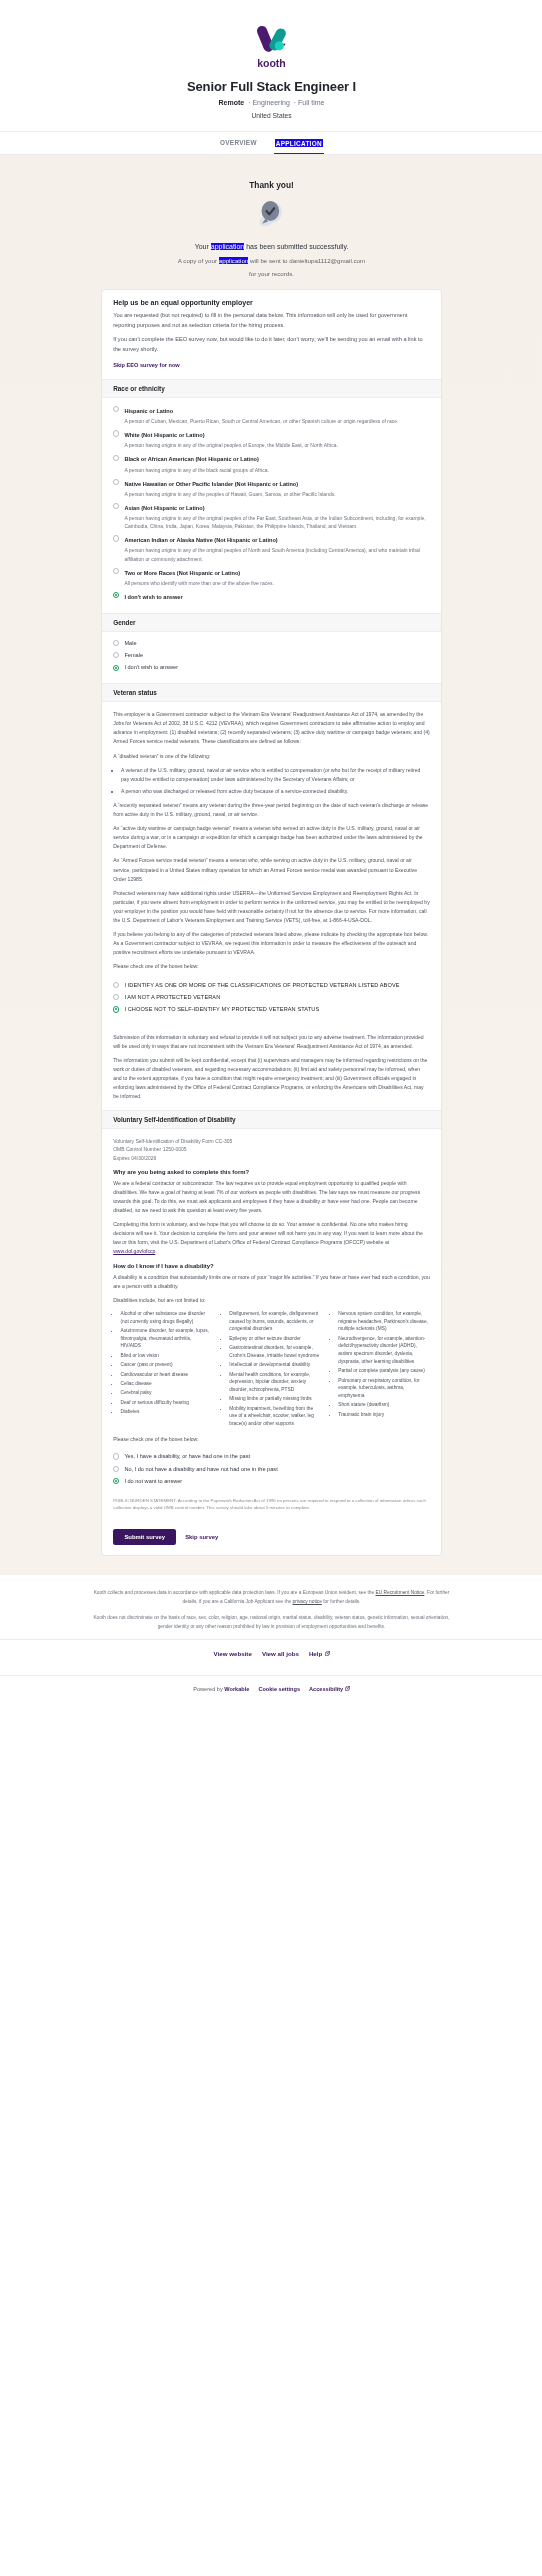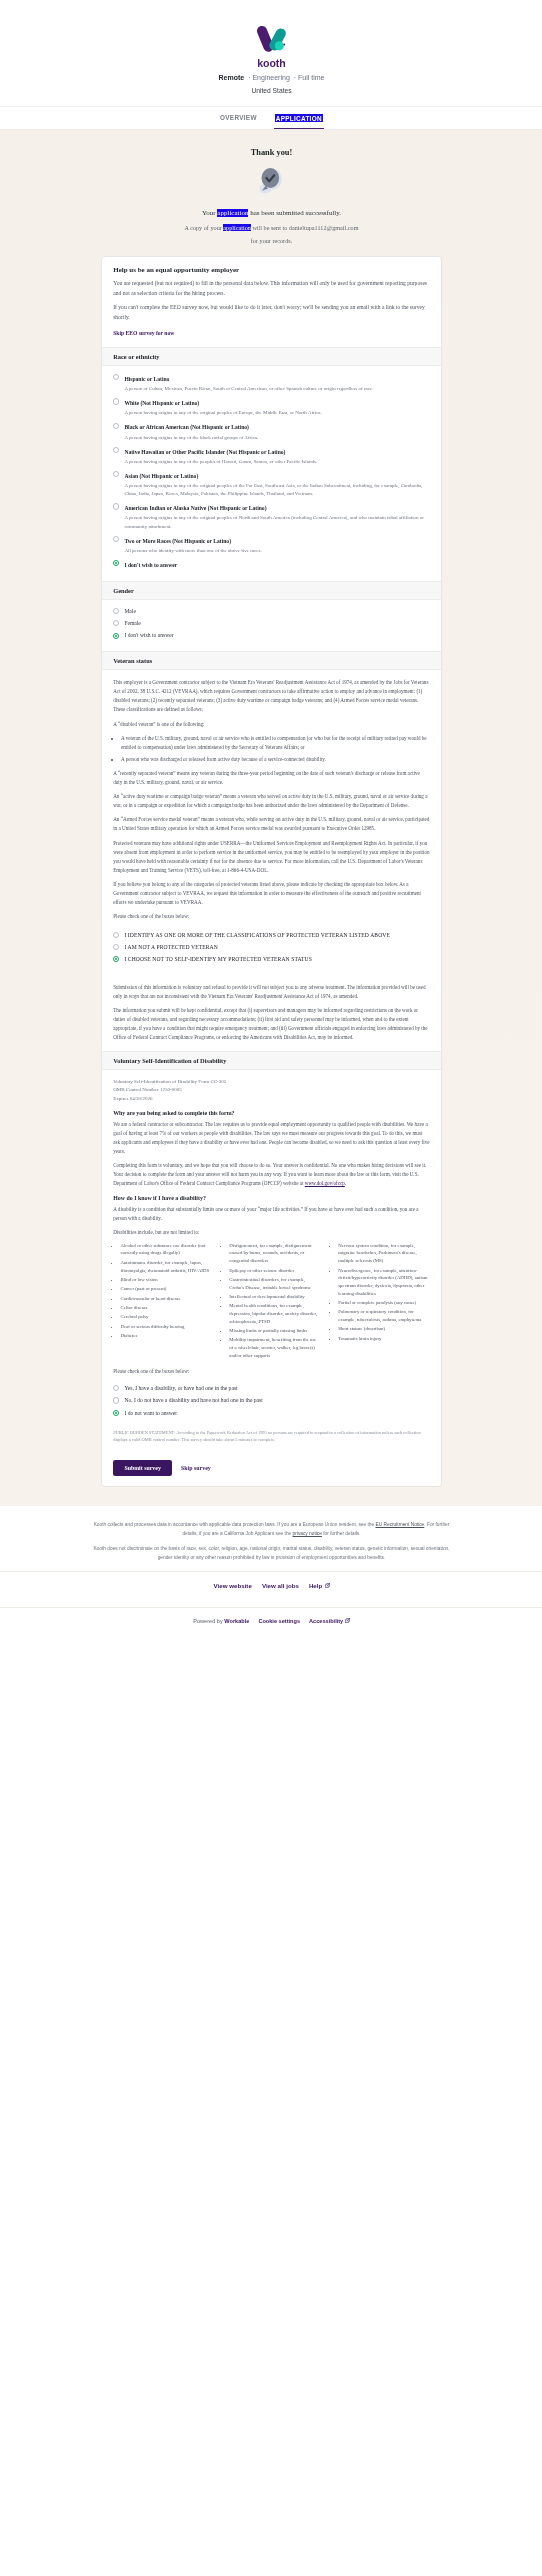--- a/index.html
+++ b/index.html
@@ -25,21 +25,21 @@
   .job-loc { font-size:6.7px; color:#3b3f46; margin-top:6.2px; }
 
   .tabs-bar { border-top:0.6px solid #ececec; border-bottom:0.6px solid #ececec; margin-top:11.2px; background:#fff;}
   .tabs { display:flex; justify-content:center; gap:15.7px; }
   .tab { padding:7.8px 1.1px 6.7px; font-size:6.4px; letter-spacing:0.3px; color:#7b8089; cursor:pointer;
          border-bottom:1.7px solid transparent; font-weight:600;}
   .tab.active { color:#3a1560; border-bottom-color:#4b1b6e; }
   .tab.active .sel { padding:0.6px 1.1px; }
 
   
-  .thanks { background: linear-gradient(#f5f1ea,#f7f3ec); padding:18px 0 19px; text-align:center;font-family:Liberation Serif, serif; }
+  .thanks { background: linear-gradient(#f5f1ea,#f7f3ec); padding:25px 0 19px; text-align:center; }
   .thanks h2 { font-size:8.4px; font-weight:600; color:#22252b; margin:0 0 10px;}
   .badge-ill { width:36px; height:32px; margin:0 auto 9px; position:relative; }
   .thanks p { font-size:7px; color:#2c313a; margin:0 0 2.2px; line-height:1.7;}
   .thanks p.small { font-size:6.2px; color:#5e636c; line-height:1.8; }
 
   
   .card { width:341px; margin:0 auto; background:#fff; border:0.6px solid #e6e6e6; border-radius:3.9px; overflow:hidden; }
   .card-pad { padding:9px 11.2px 10px; }
   .card h3 { font-size:7px; font-weight:700; color:#22252b; margin:0 0 5.6px; }
   .card p, .card li { font-size:5.6px; color:#4c525c; line-height:1.75; margin:0 0 4.5px; }
@@ -95,20 +95,21 @@
     <div class="logo-wrap">
       <svg class="logo" viewBox="0 0 64 64">
         <path d="M20 6 c5 0 9 4 9 9 v30 c0 5 -4 9 -9 9 s-9 -4 -9 -9 V15 c0 -5 4 -9 9 -9z" fill="#4b1b6e" transform="rotate(-22 20 30)"></path>
         <path d="M42 10 c5 0 9 4 9 9 v24 c0 5 -4 9 -9 9 s-9 -4 -9 -9 V19 c0 -5 4 -9 9 -9z" fill="#0e9b94" transform="rotate(28 42 31)"></path>
         <path d="M45 34 c4 0 8 3 8 8 s-4 8 -8 8 -8 -3 -8 -8 4 -8 8 -8z" fill="#19d3b8"></path>
         <circle cx="54" cy="40" r="1.6" fill="#4b1b6e"></circle>
       </svg>
     </div>
     <div class="logo-word">kooth</div>
 
+    <h1 class="job-title">Senior Full Stack Engineer I</h1>
     <div class="job-meta">
       <b><span>Remote</span></b>
       &nbsp;·&nbsp;<span>Engineering</span>
       &nbsp;·&nbsp;<span>Full time</span>
     </div>
     <div class="job-loc">United States</div>
 
     <div class="tabs-bar">
       <div class="tabs">
         <div class="tab">OVERVIEW</div>

